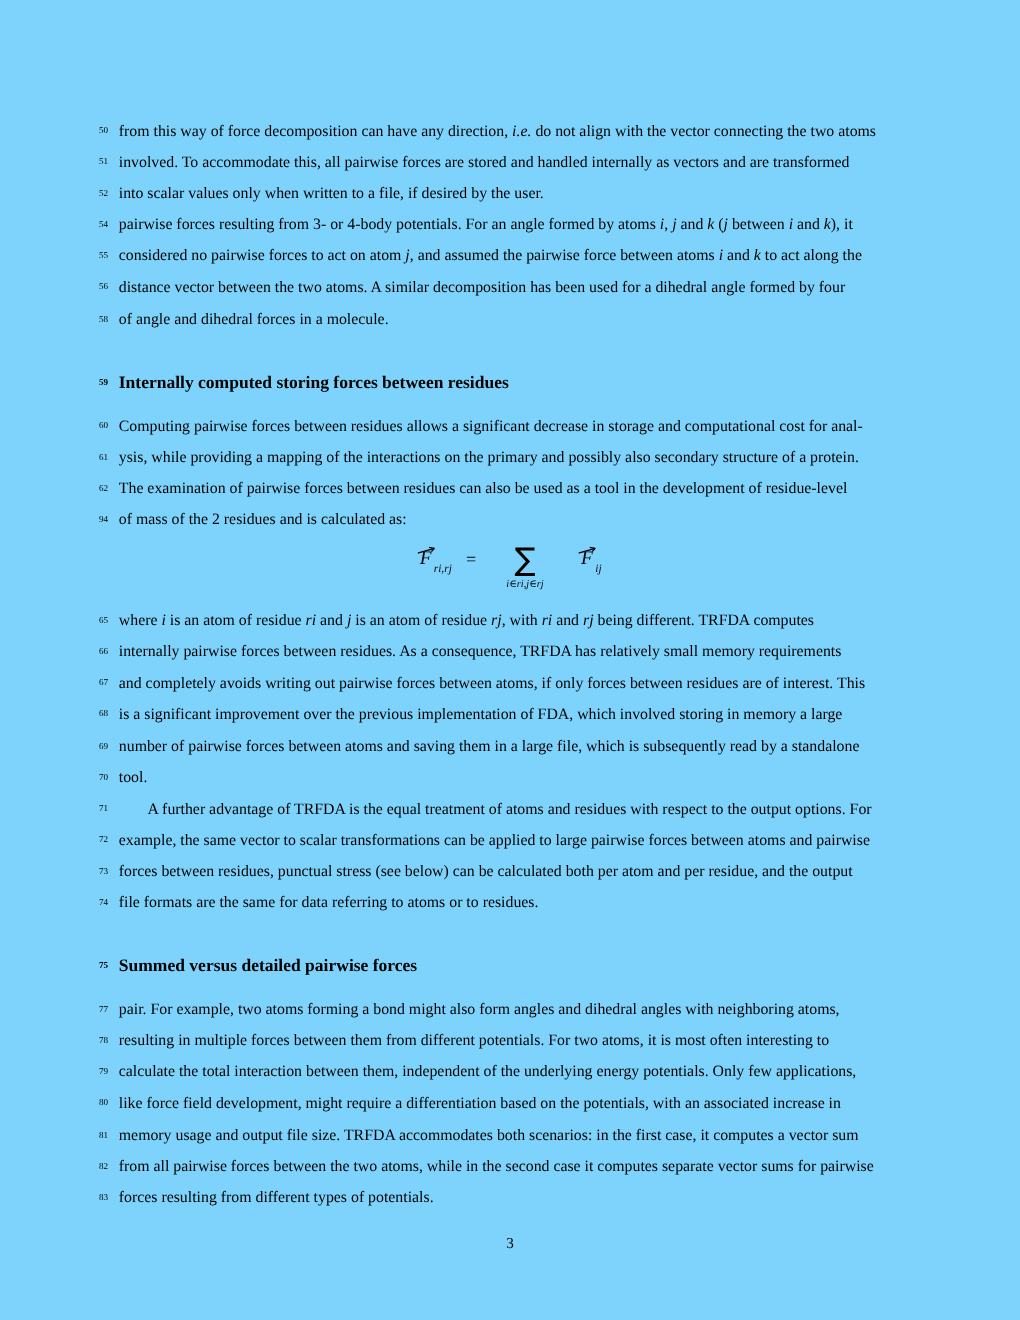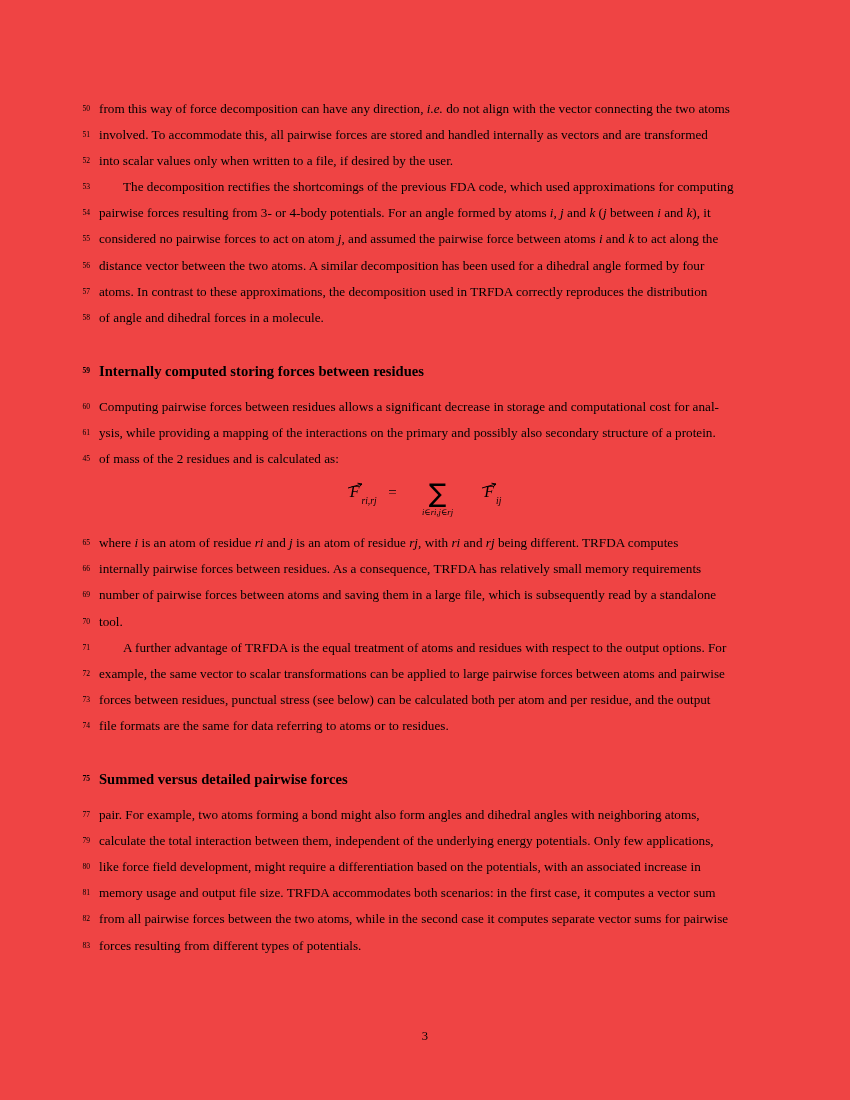--- a/index.html
+++ b/index.html
@@ -4,21 +4,21 @@
 <style>
   html, body {
     margin: 0;
     padding: 0;
     background: #ffffff;
   }
   .page {
     position: relative;
     width: 850px;
     height: 1100px;
-    background: #ef4444;
+    background: #7dd3fc;
     font-family: "Liberation Serif", "DejaVu Serif", serif;
     color: #000000;
     overflow: hidden;
   }
   .content {
     position: absolute;
     left: 99px;
     top: 96px;
     width: 651px;
   }
@@ -155,38 +155,30 @@
         </div>
         <div class="lrow">
           <span class="lnum">51</span>
           <span class="ltext">involved.  To accommodate this, all pairwise forces are stored and handled internally as vectors and are transformed</span>
         </div>
         <div class="lrow">
           <span class="lnum">52</span>
           <span class="ltext">into scalar values only when written to a file, if desired by the user.</span>
         </div>
         <div class="lrow">
-          <span class="lnum">53</span>
-          <span class="ltext"><span class="indent"></span>The decomposition rectifies the shortcomings of the previous FDA code, which used approximations for computing</span>
-        </div>
-        <div class="lrow">
           <span class="lnum">54</span>
           <span class="ltext">pairwise forces resulting from 3- or 4-body potentials. For an angle formed by atoms <i class="it">i</i>, <i class="it">j</i> and <i class="it">k</i> (<i class="it">j</i> between <i class="it">i</i> and <i class="it">k</i>), it</span>
         </div>
         <div class="lrow">
           <span class="lnum">55</span>
           <span class="ltext">considered no pairwise forces to act on atom <i class="it">j</i>, and assumed the pairwise force between atoms <i class="it">i</i> and <i class="it">k</i> to act along the</span>
         </div>
         <div class="lrow">
           <span class="lnum">56</span>
           <span class="ltext">distance vector between the two atoms.  A similar decomposition has been used for a dihedral angle formed by four</span>
-        </div>
-        <div class="lrow">
-          <span class="lnum">57</span>
-          <span class="ltext">atoms.  In contrast to these approximations, the decomposition used in TRFDA correctly reproduces the distribution</span>
         </div>
         <div class="lrow">
           <span class="lnum">58</span>
           <span class="ltext">of angle and dihedral forces in a molecule.</span>
         </div>
       </div>
 
     <div class="gap-before-heading"></div>
 
     <div class="heading">
@@ -199,21 +191,25 @@
     <div id="block-s1">
         <div class="lrow">
           <span class="lnum">60</span>
           <span class="ltext">Computing pairwise forces between residues allows a significant decrease in storage and computational cost for anal-</span>
         </div>
         <div class="lrow">
           <span class="lnum">61</span>
           <span class="ltext">ysis, while providing a mapping of the interactions on the primary and possibly also secondary structure of a protein.</span>
         </div>
         <div class="lrow">
-          <span class="lnum">45</span>
+          <span class="lnum">62</span>
+          <span class="ltext">The examination of pairwise forces between residues can also be used as a tool in the development of residue-level</span>
+        </div>
+        <div class="lrow">
+          <span class="lnum">94</span>
           <span class="ltext">of mass of the 2 residues and is calculated as:</span>
         </div>
       </div>
 
     <div class="eqwrap">
       <span class="eq">
         <span class="eq-head">
           <span class="vecF">
             <span class="arrow">
               <svg width="16" height="8" viewBox="0 0 16 8">
@@ -246,20 +242,28 @@
     <div id="block-s1b">
         <div class="lrow">
           <span class="lnum">65</span>
           <span class="ltext">where <i class="it">i</i> is an atom of residue <i class="it">ri</i> and <i class="it">j</i> is an atom of residue <i class="it">rj</i>, with <i class="it">ri</i> and <i class="it">rj</i> being different.  TRFDA computes</span>
         </div>
         <div class="lrow">
           <span class="lnum">66</span>
           <span class="ltext">internally pairwise forces between residues.  As a consequence, TRFDA has relatively small memory requirements</span>
         </div>
         <div class="lrow">
+          <span class="lnum">67</span>
+          <span class="ltext">and completely avoids writing out pairwise forces between atoms, if only forces between residues are of interest. This</span>
+        </div>
+        <div class="lrow">
+          <span class="lnum">68</span>
+          <span class="ltext">is a significant improvement over the previous implementation of FDA, which involved storing in memory a large</span>
+        </div>
+        <div class="lrow">
           <span class="lnum">69</span>
           <span class="ltext">number of pairwise forces between atoms and saving them in a large file, which is subsequently read by a standalone</span>
         </div>
         <div class="lrow">
           <span class="lnum">70</span>
           <span class="ltext">tool.</span>
         </div>
         <div class="lrow">
           <span class="lnum">71</span>
           <span class="ltext"><span class="indent"></span>A further advantage of TRFDA is the equal treatment of atoms and residues with respect to the output options. For</span>
@@ -286,20 +290,24 @@
     </div>
 
     <div class="gap-after-heading"></div>
 
     <div id="block-s2">
         <div class="lrow">
           <span class="lnum">77</span>
           <span class="ltext">pair.  For example, two atoms forming a bond might also form angles and dihedral angles with neighboring atoms,</span>
         </div>
         <div class="lrow">
+          <span class="lnum">78</span>
+          <span class="ltext">resulting in multiple forces between them from different potentials.  For two atoms, it is most often interesting to</span>
+        </div>
+        <div class="lrow">
           <span class="lnum">79</span>
           <span class="ltext">calculate the total interaction between them, independent of the underlying energy potentials. Only few applications,</span>
         </div>
         <div class="lrow">
           <span class="lnum">80</span>
           <span class="ltext">like force field development, might require a differentiation based on the potentials, with an associated increase in</span>
         </div>
         <div class="lrow">
           <span class="lnum">81</span>
           <span class="ltext">memory usage and output file size. TRFDA accommodates both scenarios: in the first case, it computes a vector sum</span>

